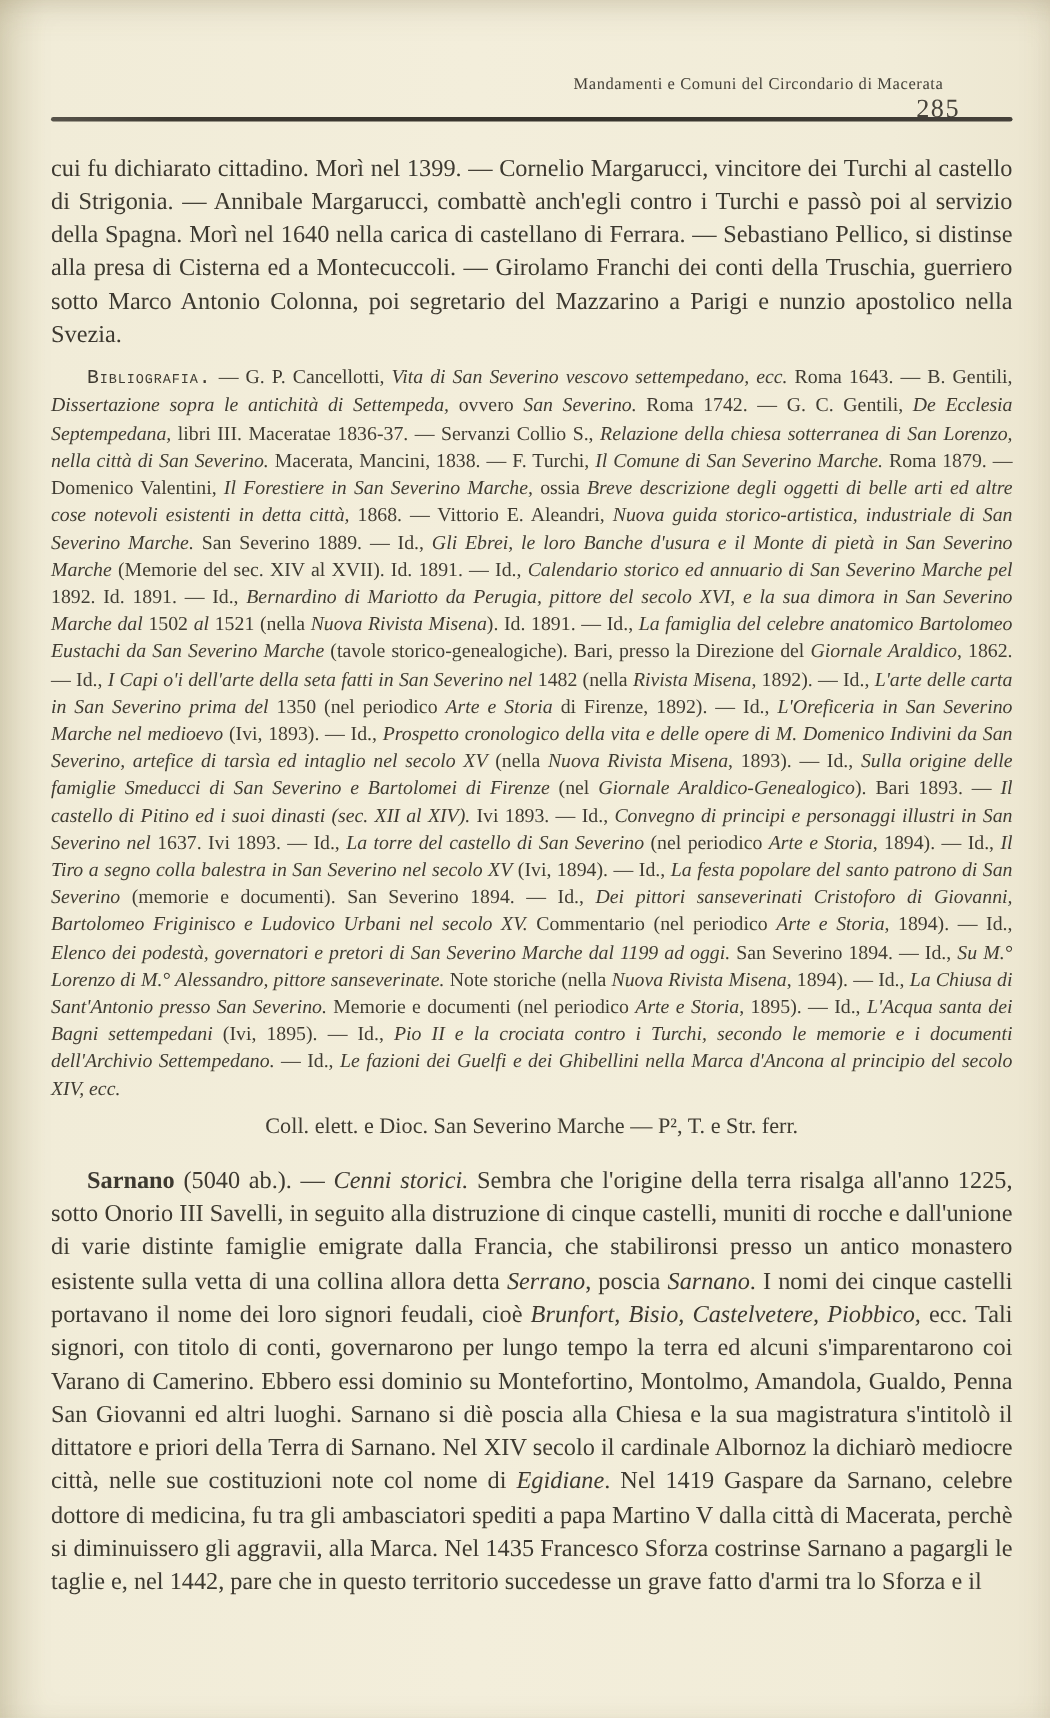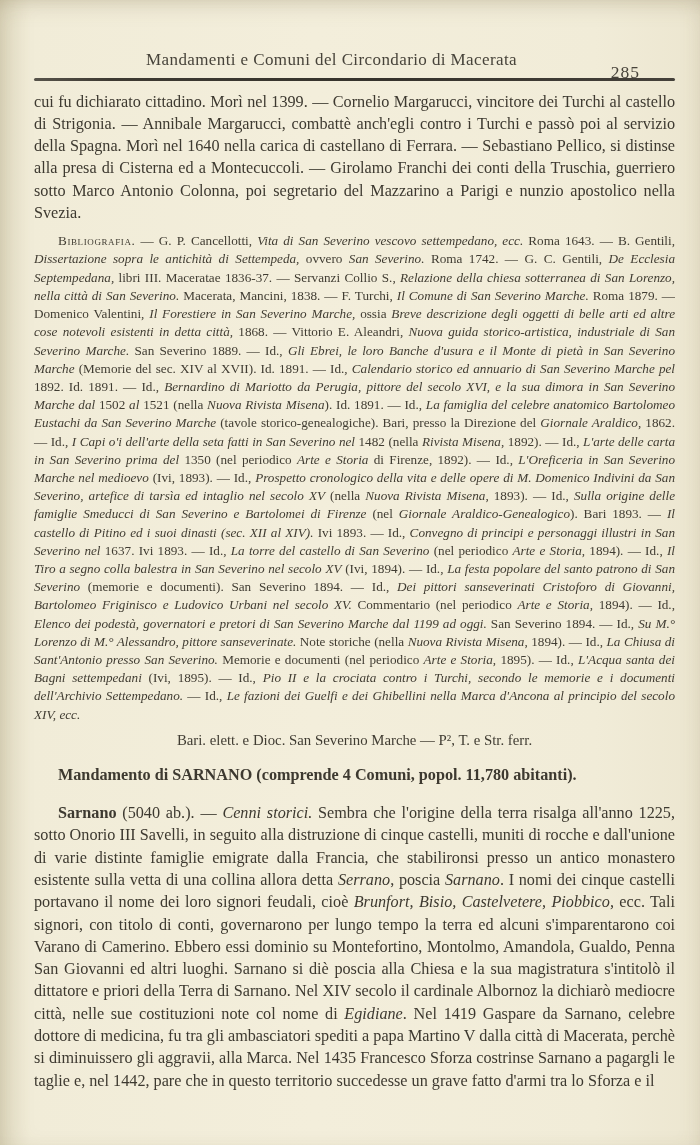--- a/index.html
+++ b/index.html
@@ -19,23 +19,23 @@
                 inset -12px 0 26px -16px rgba(110,95,55,0.16);
     padding: 46px 25px 0 34px;
   }
   .pagehead {
     position: relative;
     height: 24px;
   }
   .running-title {
     position: absolute;
     left: 0; right: 46px;
-    text-align: center;
+    text-align: right;
     top: 4px;
-    font-size: 17px;
+    font-size: 11px;
     letter-spacing: 0.4px;
     color: #47433a;
   }
   .page-number {
     position: absolute;
     right: 35px; top: 16px;
     font-size: 17.5px;
     letter-spacing: 1px;
     color: #47433a;
   }
@@ -44,55 +44,54 @@
     background: linear-gradient(90deg, #57534a 0%, #3e3a32 12%, #36332c 55%, #45413a 100%);
     border-radius: 2px;
     margin-top: 8px;
   }
   p { text-align: justify; }
   .body-text {
     font-size: 16.2px;
     line-height: 22.3px;
     color: #3d3930;
   }
-  .para1 { margin-top: 10px; text-indent: 0; }
+  .para1 { margin-top: 20px; text-indent: 0; }
   .biblio {
     margin-top: 8px;
     font-size: 13.2px;
     line-height: 18.2px;
     text-indent: 24px;
     color: #403c32;
   }
   .centered-line {
     margin-top: 8px;
     text-align: center;
     font-size: 14.8px;
     color: #403c32;
   }
   .heading { margin-top: 15px; text-indent: 24px; }
   .sarnano { margin-top: 16px; text-indent: 24px; }
   .i { font-style: italic; font-family: Liberation Serif, serif; }
   .b { font-weight: bold; }
-  .sc { font-variant: small-caps; letter-spacing: 0.6px; }
+  .sc { font-variant: small-caps; letter-spacing: 0.6px; font-family: Liberation Mono, monospace; }
 </style>
 </head>
 <body>
 
 <div class="page">
 
   <div class="pagehead">
     <div class="running-title">Mandamenti e Comuni del Circondario di Macerata</div>
     <div class="page-number">285</div>
   </div>
 
   <div class="rule"></div>
 
   <p class="body-text para1"><span>cui fu dichiarato cittadino. Morì nel 1399. — Cornelio Margarucci, vincitore dei Turchi al castello di Strigonia. — Annibale Margarucci, combattè anch'egli contro i Turchi e passò poi al servizio della Spagna. Morì nel 1640 nella carica di castellano di Ferrara. — Sebastiano Pellico, si distinse alla presa di Cisterna ed a Montecuccoli. — Girolamo Franchi dei conti della Truschia, guerriero sotto Marco Antonio Colonna, poi segretario del Mazzarino a Parigi e nunzio apostolico nella Svezia.</span></p>
 
   <p class="biblio"><span class="sc">Bibliografia.</span><span> — G. P. Cancellotti, </span><span class="i">Vita di San Severino vescovo settempedano, ecc.</span><span> Roma 1643. — B. Gentili, </span><span class="i">Dissertazione sopra le antichità di Settempeda,</span><span> ovvero </span><span class="i">San Severino.</span><span> Roma 1742. — G. C. Gentili, </span><span class="i">De Ecclesia Septempedana,</span><span> libri III. Maceratae 1836-37. — Servanzi Collio S., </span><span class="i">Relazione della chiesa sotterranea di San Lorenzo, nella città di San Severino.</span><span> Macerata, Mancini, 1838. — F. Turchi, </span><span class="i">Il Comune di San Severino Marche.</span><span> Roma 1879. — Domenico Valentini, </span><span class="i">Il Forestiere in San Severino Marche,</span><span> ossia </span><span class="i">Breve descrizione degli oggetti di belle arti ed altre cose notevoli esistenti in detta città,</span><span> 1868. — Vittorio E. Aleandri, </span><span class="i">Nuova guida storico-artistica, industriale di San Severino Marche.</span><span> San Severino 1889. — Id., </span><span class="i">Gli Ebrei, le loro Banche d'usura e il Monte di pietà in San Severino Marche</span><span> (Memorie del sec. XIV al XVII). Id. 1891. — Id., </span><span class="i">Calendario storico ed annuario di San Severino Marche pel</span><span> 1892. Id. 1891. — Id., </span><span class="i">Bernardino di Mariotto da Perugia, pittore del secolo XVI, e la sua dimora in San Severino Marche dal</span><span> 1502 </span><span class="i">al</span><span> 1521 (nella </span><span class="i">Nuova Rivista Misena</span><span>). Id. 1891. — Id., </span><span class="i">La famiglia del celebre anatomico Bartolomeo Eustachi da San Severino Marche</span><span> (tavole storico-genealogiche). Bari, presso la Direzione del </span><span class="i">Giornale Araldico</span><span>, 1862. — Id., </span><span class="i">I Capi o'i dell'arte della seta fatti in San Severino nel</span><span> 1482 (nella </span><span class="i">Rivista Misena</span><span>, 1892). — Id., </span><span class="i">L'arte delle carta in San Severino prima del</span><span> 1350 (nel periodico </span><span class="i">Arte e Storia</span><span> di Firenze, 1892). — Id., </span><span class="i">L'Oreficeria in San Severino Marche nel medioevo</span><span> (Ivi, 1893). — Id., </span><span class="i">Prospetto cronologico della vita e delle opere di M. Domenico Indivini da San Severino, artefice di tarsìa ed intaglio nel secolo XV</span><span> (nella </span><span class="i">Nuova Rivista Misena</span><span>, 1893). — Id., </span><span class="i">Sulla origine delle famiglie Smeducci di San Severino e Bartolomei di Firenze</span><span> (nel </span><span class="i">Giornale Araldico-Genealogico</span><span>). Bari 1893. — </span><span class="i">Il castello di Pitino ed i suoi dinasti (sec. XII al XIV).</span><span> Ivi 1893. — Id., </span><span class="i">Convegno di principi e personaggi illustri in San Severino nel</span><span> 1637. Ivi 1893. — Id., </span><span class="i">La torre del castello di San Severino</span><span> (nel periodico </span><span class="i">Arte e Storia</span><span>, 1894). — Id., </span><span class="i">Il Tiro a segno colla balestra in San Severino nel secolo XV</span><span> (Ivi, 1894). — Id., </span><span class="i">La festa popolare del santo patrono di San Severino</span><span> (memorie e documenti). San Severino 1894. — Id., </span><span class="i">Dei pittori sanseverinati Cristoforo di Giovanni, Bartolomeo Friginisco e Ludovico Urbani nel secolo XV.</span><span> Commentario (nel periodico </span><span class="i">Arte e Storia</span><span>, 1894). — Id., </span><span class="i">Elenco dei podestà, governatori e pretori di San Severino Marche dal 1199 ad oggi.</span><span> San Severino 1894. — Id., </span><span class="i">Su M.° Lorenzo di M.° Alessandro, pittore sanseverinate.</span><span> Note storiche (nella </span><span class="i">Nuova Rivista Misena</span><span>, 1894). — Id., </span><span class="i">La Chiusa di Sant'Antonio presso San Severino.</span><span> Memorie e documenti (nel periodico </span><span class="i">Arte e Storia</span><span>, 1895). — Id., </span><span class="i">L'Acqua santa dei Bagni settempedani</span><span> (Ivi, 1895). — Id., </span><span class="i">Pio II e la crociata contro i Turchi, secondo le memorie e i documenti dell'Archivio Settempedano.</span><span> — Id., </span><span class="i">Le fazioni dei Guelfi e dei Ghibellini nella Marca d'Ancona al principio del secolo XIV, ecc.</span></p>
 
-  <p class="centered-line">Bari. elett. e Dioc. San Severino Marche — P², T. e Str. ferr.</p>
+  <p class="centered-line">Coll. elett. e Dioc. San Severino Marche — P², T. e Str. ferr.</p>
 
-  <p class="body-text heading"><span class="b">Mandamento di SARNANO (comprende 4 Comuni, popol. 11,780 abitanti).</span></p>
 
   <p class="body-text sarnano"><span class="b">Sarnano</span><span> (5040 ab.). — </span><span class="i">Cenni storici.</span><span> Sembra che l'origine della terra risalga all'anno 1225, sotto Onorio III Savelli, in seguito alla distruzione di cinque castelli, muniti di rocche e dall'unione di varie distinte famiglie emigrate dalla Francia, che stabilironsi presso un antico monastero esistente sulla vetta di una collina allora detta </span><span class="i">Serrano</span><span>, poscia </span><span class="i">Sarnano</span><span>. I nomi dei cinque castelli portavano il nome dei loro signori feudali, cioè </span><span class="i">Brunfort, Bisio, Castelvetere, Piobbico,</span><span> ecc. Tali signori, con titolo di conti, governarono per lungo tempo la terra ed alcuni s'imparentarono coi Varano di Camerino. Ebbero essi dominio su Montefortino, Montolmo, Amandola, Gualdo, Penna San Giovanni ed altri luoghi. Sarnano si diè poscia alla Chiesa e la sua magistratura s'intitolò il dittatore e priori della Terra di Sarnano. Nel XIV secolo il cardinale Albornoz la dichiarò mediocre città, nelle sue costituzioni note col nome di </span><span class="i">Egidiane</span><span>. Nel 1419 Gaspare da Sarnano, celebre dottore di medicina, fu tra gli ambasciatori spediti a papa Martino V dalla città di Macerata, perchè si diminuissero gli aggravii, alla Marca. Nel 1435 Francesco Sforza costrinse Sarnano a pagargli le taglie e, nel 1442, pare che in questo territorio succedesse un grave fatto d'armi tra lo Sforza e il</span></p>
 
 </div>
 
 </body></html>

